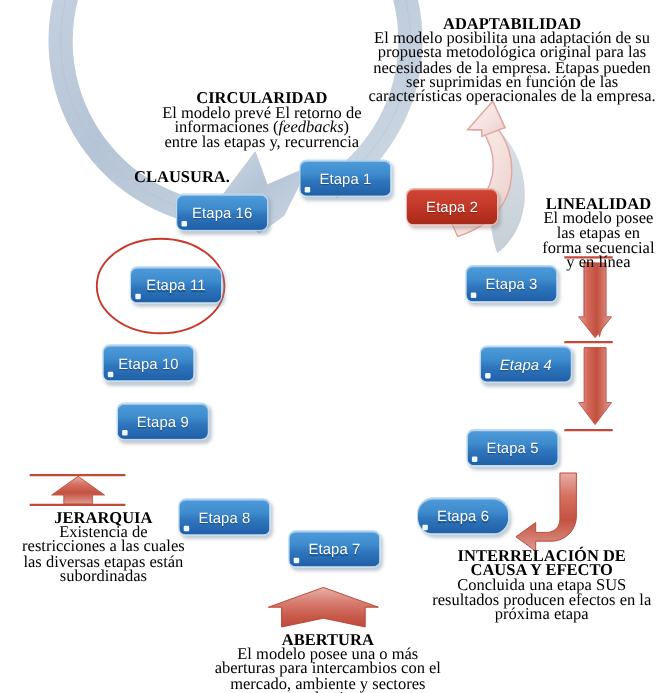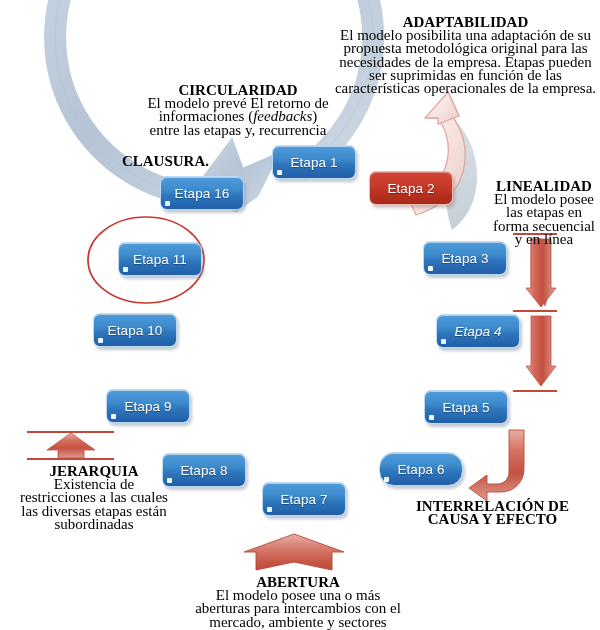--- a/index.html
+++ b/index.html
@@ -198,21 +198,21 @@
       </div>
       <div class="stage blue" style="left: 379px; top: 452px; border-radius: 15px;">
         <span class="lbl">Etapa 6</span>
       </div>
       <div class="stage blue" style="left: 262px; top: 482px;">
         <span class="lbl">Etapa 7</span>
       </div>
       <div class="stage blue" style="left: 162px; top: 453px;">
         <span class="lbl">Etapa 8</span>
       </div>
-      <div class="stage blue" style="left: 106px; top: 389px;">
+      <div class="stage blue" style="left: 106px; top: 366px;">
         <span class="lbl">Etapa 9</span>
       </div>
       <div class="stage blue" style="left: 93px; top: 313px;">
         <span class="lbl">Etapa 10</span>
       </div>
       <div class="stage blue" style="left: 98px; top: 242px; margin-left: 20px;">
         <span class="lbl">Etapa 11</span>
       </div>
       <div class="stage blue" style="left: 160px; top: 176px;">
         <span class="lbl">Etapa 16</span>
@@ -230,20 +230,21 @@
       </div>
       <div class="note" style="left: 0px; top: 155px; width: 163px; text-align: right; padding-left: 46px;">
         <span class="hd">CLAUSURA.</span>
       </div>
       <div class="note" style="left: 492px; top: 180px; width: 104px; text-align: center;">
         <span class="hd">LINEALIDAD</span>
         <span class="bd">El modelo posee las etapas en forma secuencial y en línea</span>
       </div>
       <div class="note" style="left: 387px; top: 500px; width: 211px; text-align: center;">
         <span class="hd">INTERRELACIÓN DE<br>CAUSA Y EFECTO</span>
+        <span class="bd">Concluida una etapa SUS resultados producen efectos en la próxima etapa</span>
       </div>
       <div class="note" style="left: 190px; top: 576px; width: 216px; text-align: center;">
         <span class="hd">ABERTURA</span>
         <span class="bd">El modelo posee una o más aberturas para intercambios con el mercado, ambiente y sectores productivos</span>
       </div>
       <div class="note" style="left: 16px; top: 465px; width: 156px; ">
         <span class="hd">JERARQUIA</span>
         <span class="bd">Existencia de restricciones a las cuales las diversas etapas están subordinadas</span>
       </div>
     </div>

